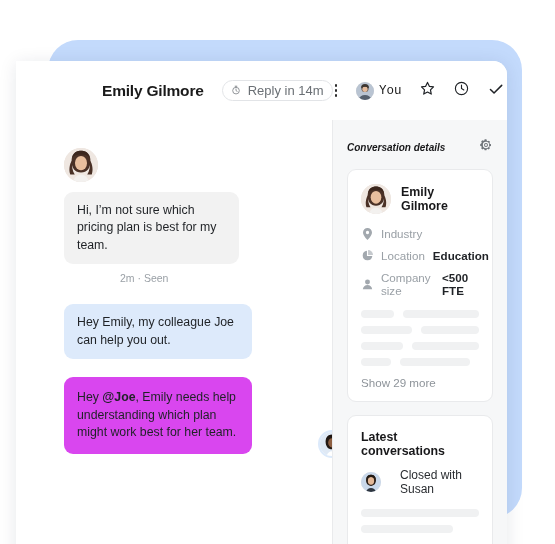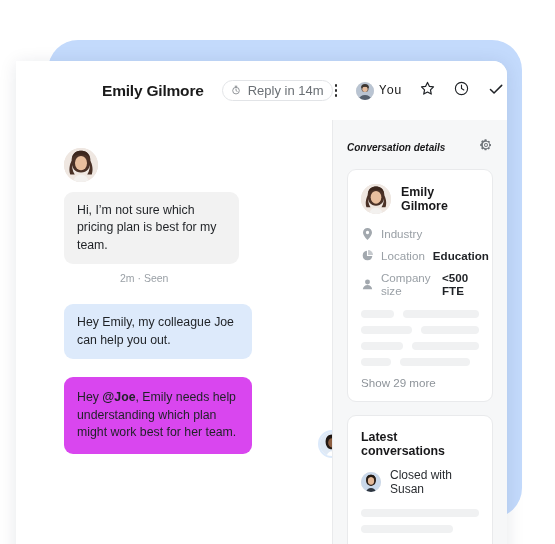--- a/index.html
+++ b/index.html
@@ -160,21 +160,21 @@
   .attr .k { color: #9aa0a6; }
   .attr .v { color: #1f2226; font-weight: bold; }
   .attr-ic { width: 12px; display: flex; justify-content: center; flex: none; }
 
   .skel-row { display: flex; gap: 9px; margin-bottom: 8px; }
   .skel { height: 8px; border-radius: 4px; background: #f0f1f2; }
 
   .show-more { font-size: 11.6px; color: #8e949a; margin-top: 10px; }
 
   .lc-title { font-size: 12.4px; font-weight: bold; color: #18181a; margin-bottom: 10px; }
-  .lc-row { display: flex; align-items: center; gap: 9px; margin-bottom: 13px; }
+  .lc-row { display: flex; align-items: center; gap: 19px; margin-bottom: 13px; }
   .lc-row .t { font-size: 12px; color: #2a2d31; }
 </style>
 </head>
 <body>
 
 <div id="stage">
 
   <div class="blue-card"></div>
 
   <div class="app-window">

